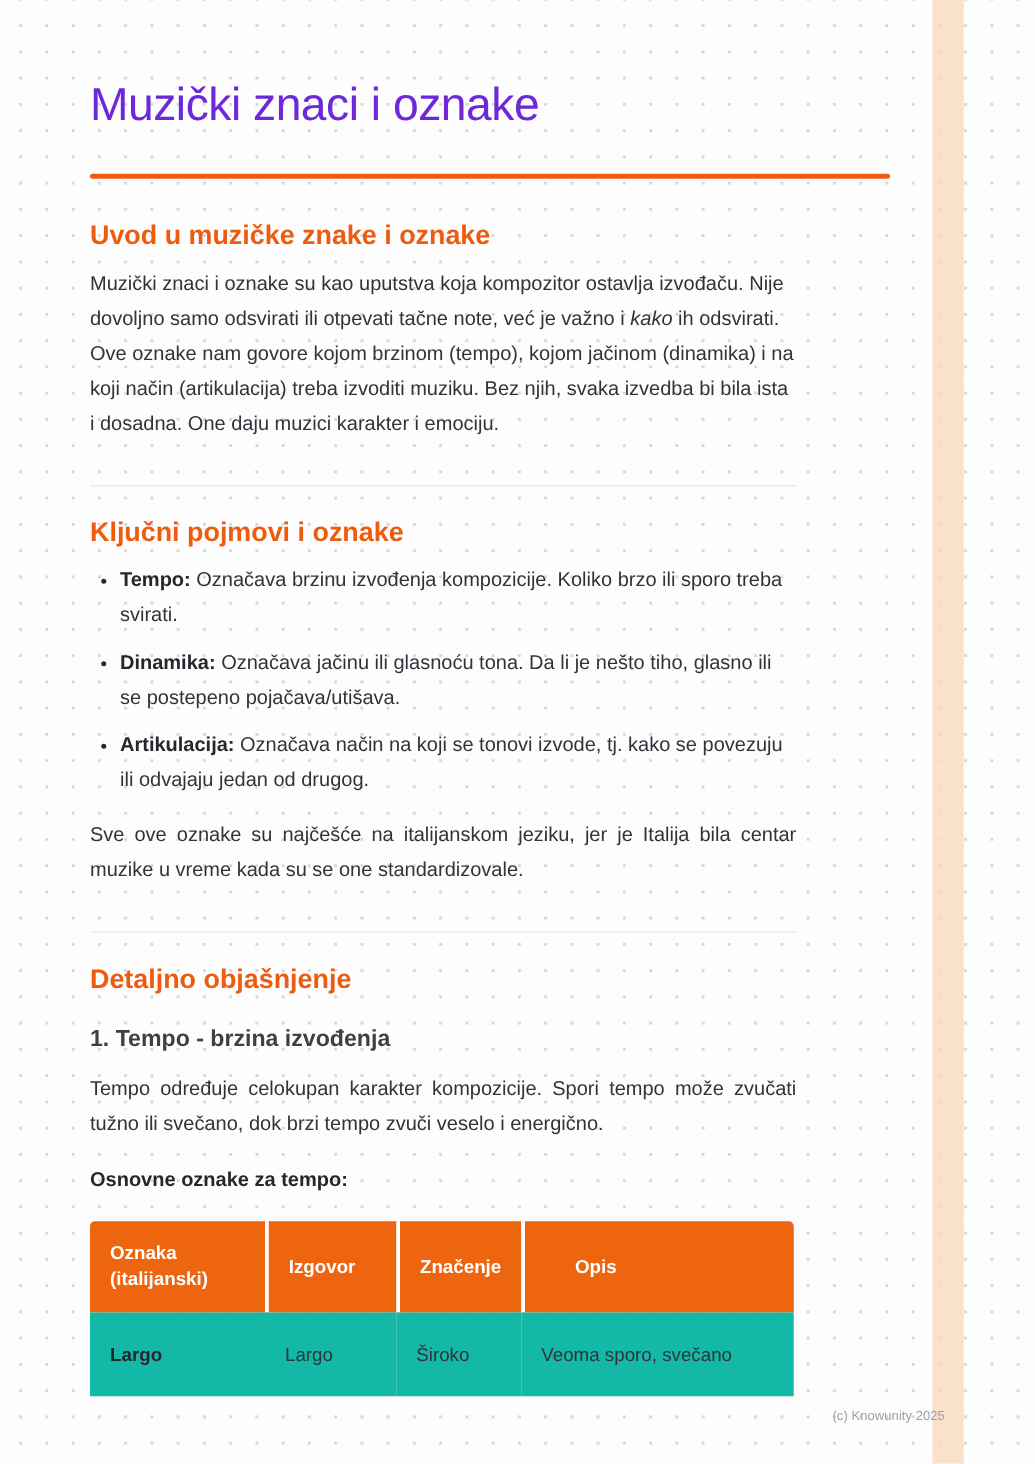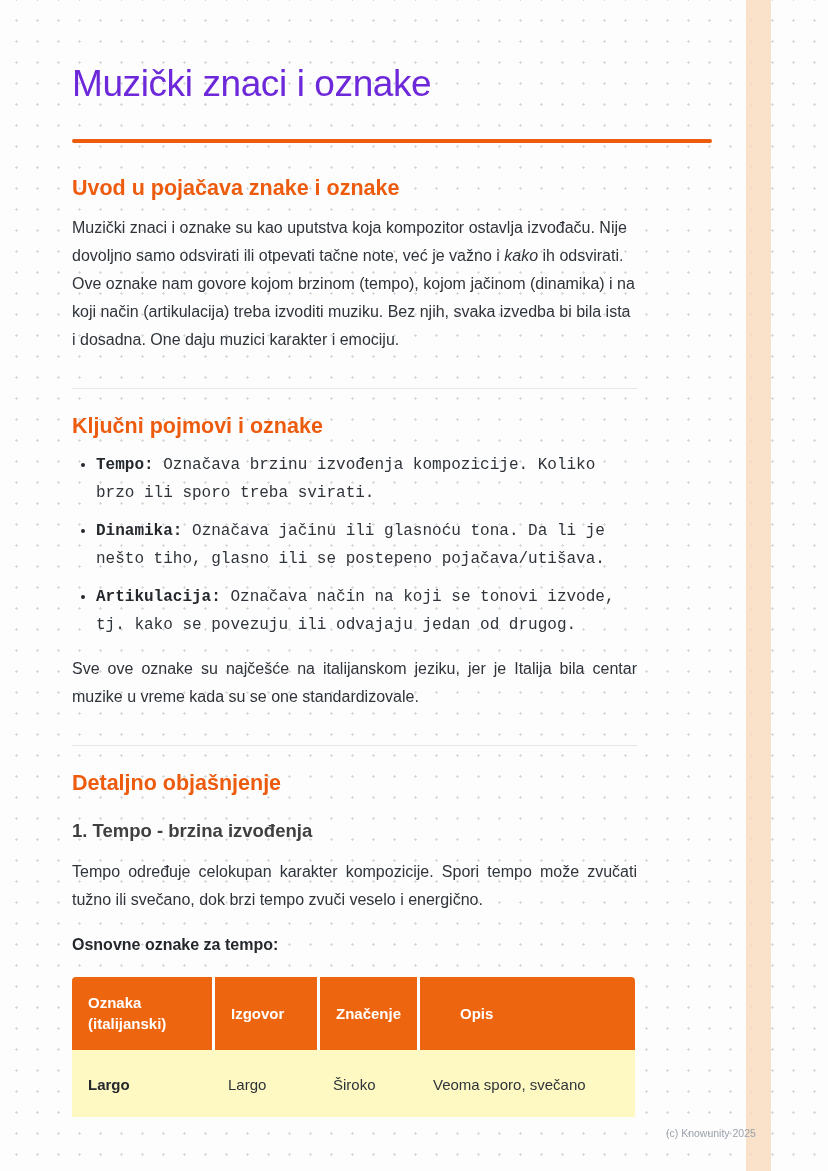--- a/index.html
+++ b/index.html
@@ -47,21 +47,21 @@
   }
   p.justify { text-align: justify; }
   .intro-p { margin-bottom: 0; }
   em { font-style: italic; }
   strong, .bold { font-weight: 700; color: #24282d; }
   hr.divider {
     border: none; border-top: 1px solid #e5e8ea;
     margin: 34px 0 24px; width: 100%;
   }
   ul.key-list {
-    margin: 4px 0 16px; padding-left: 24px; font-family: Liberation Mono, monospace;
+    margin: 4px 0 16px; padding-left: 24px;
   }
   ul.key-list li {
     font-size: 16px; line-height: 1.75;
     margin-bottom: 10px;
   }
   ul.key-list li::marker { color: #24282d; }
   .table-label {
     font-weight: 700; color: #24282d; margin: 0 0 0;
     font-size: 16px; line-height: 1.4;
   }
@@ -72,21 +72,21 @@
   table.tempo-table th {
     background: #ee650f; color: #ffffff;
     text-align: left; vertical-align: middle;
     font-size: 15px; font-weight: 700; line-height: 1.45;
     padding: 15px 16px;
   }
   table.tempo-table th + th { border-left: 3px solid #ffffff; }
   table.tempo-table th:first-child { border-top-left-radius: 4px; margin-left: 15px; }
   table.tempo-table th:last-child { border-top-right-radius: 4px; padding-left: 40px; }
   table.tempo-table td {
-    background: #fef9c3;
+    background: #14b8a6;
     font-size: 15px; color: #2f343a; line-height: 1.4;
     padding: 24px 16px 22px;
     vertical-align: top;
   }
   table.tempo-table td:first-child { font-weight: 700; color: #24282d; }
   .col-oznaka { width: 140px; }
   .col-izgovor { width: 105px; }
   .col-znacenje { width: 100px; }
   .col-opis { width: 218px; }
   .copyright {
@@ -98,21 +98,21 @@
 </head>
 <body>
 
 <div class="side-stripe"></div>
 
 <div class="content">
 
   <h1>Muzički znaci i oznake</h1>
   <div class="title-rule"></div>
 
-  <h2>Uvod u pojačava znake i oznake</h2>
+  <h2>Uvod u muzičke znake i oznake</h2>
   <p class="intro-p"><span>Muzički znaci i oznake su kao uputstva koja kompozitor ostavlja izvođaču. Nije dovoljno samo odsvirati ili otpevati tačne note, već je važno i </span><em>kako</em><span> ih odsvirati. Ove oznake nam govore kojom brzinom (tempo), kojom jačinom (dinamika) i na koji način (artikulacija) treba izvoditi muziku. Bez njih, svaka izvedba bi bila ista i dosadna. One daju muzici karakter i emociju.</span></p>
 
   <hr class="divider">
 
   <h2>Ključni pojmovi i oznake</h2>
 
   <ul class="key-list">
     <li><strong>Tempo:</strong> <span>Označava brzinu izvođenja kompozicije. Koliko brzo ili sporo treba svirati.</span></li>
     <li><strong>Dinamika:</strong> <span>Označava jačinu ili glasnoću tona. Da li je nešto tiho, glasno ili se postepeno pojačava/utišava.</span></li>
     <li><strong>Artikulacija:</strong> <span>Označava način na koji se tonovi izvode, tj. kako se povezuju ili odvajaju jedan od drugog.</span></li>

